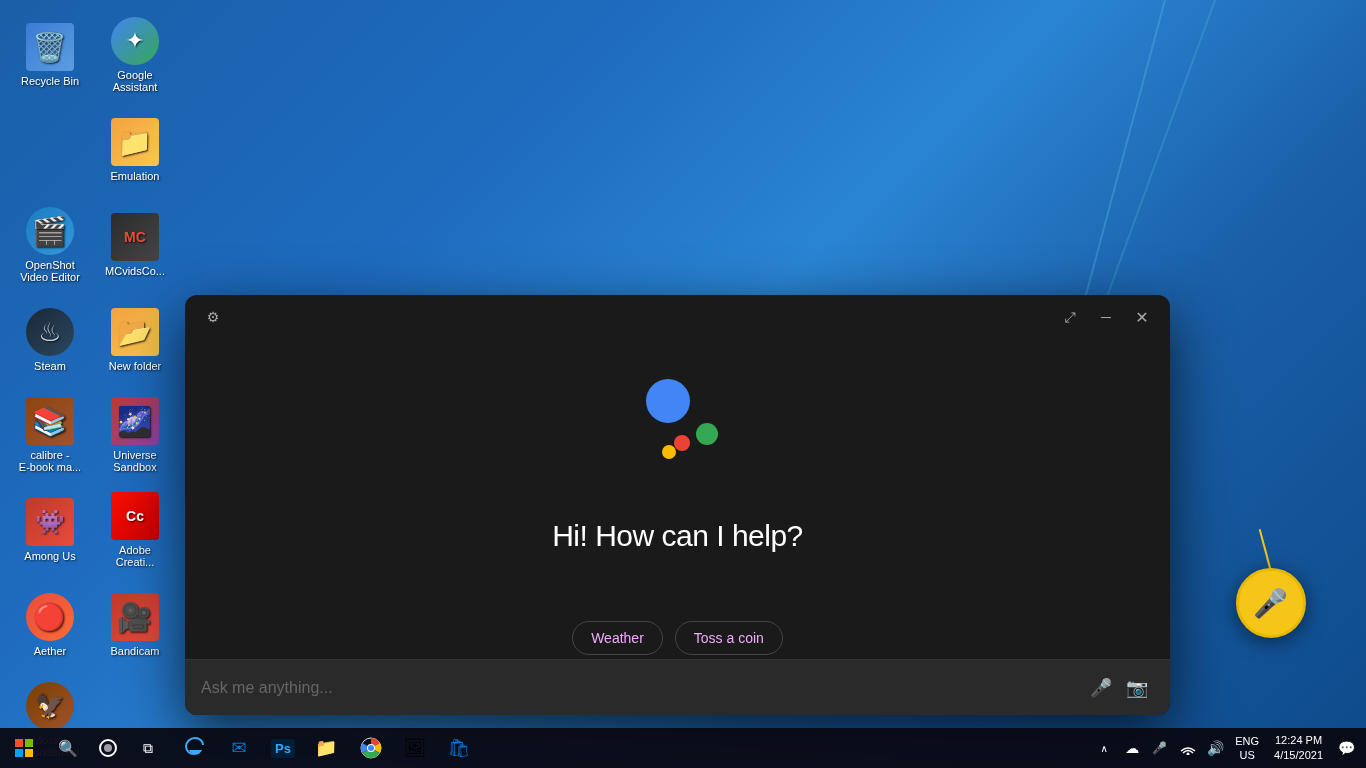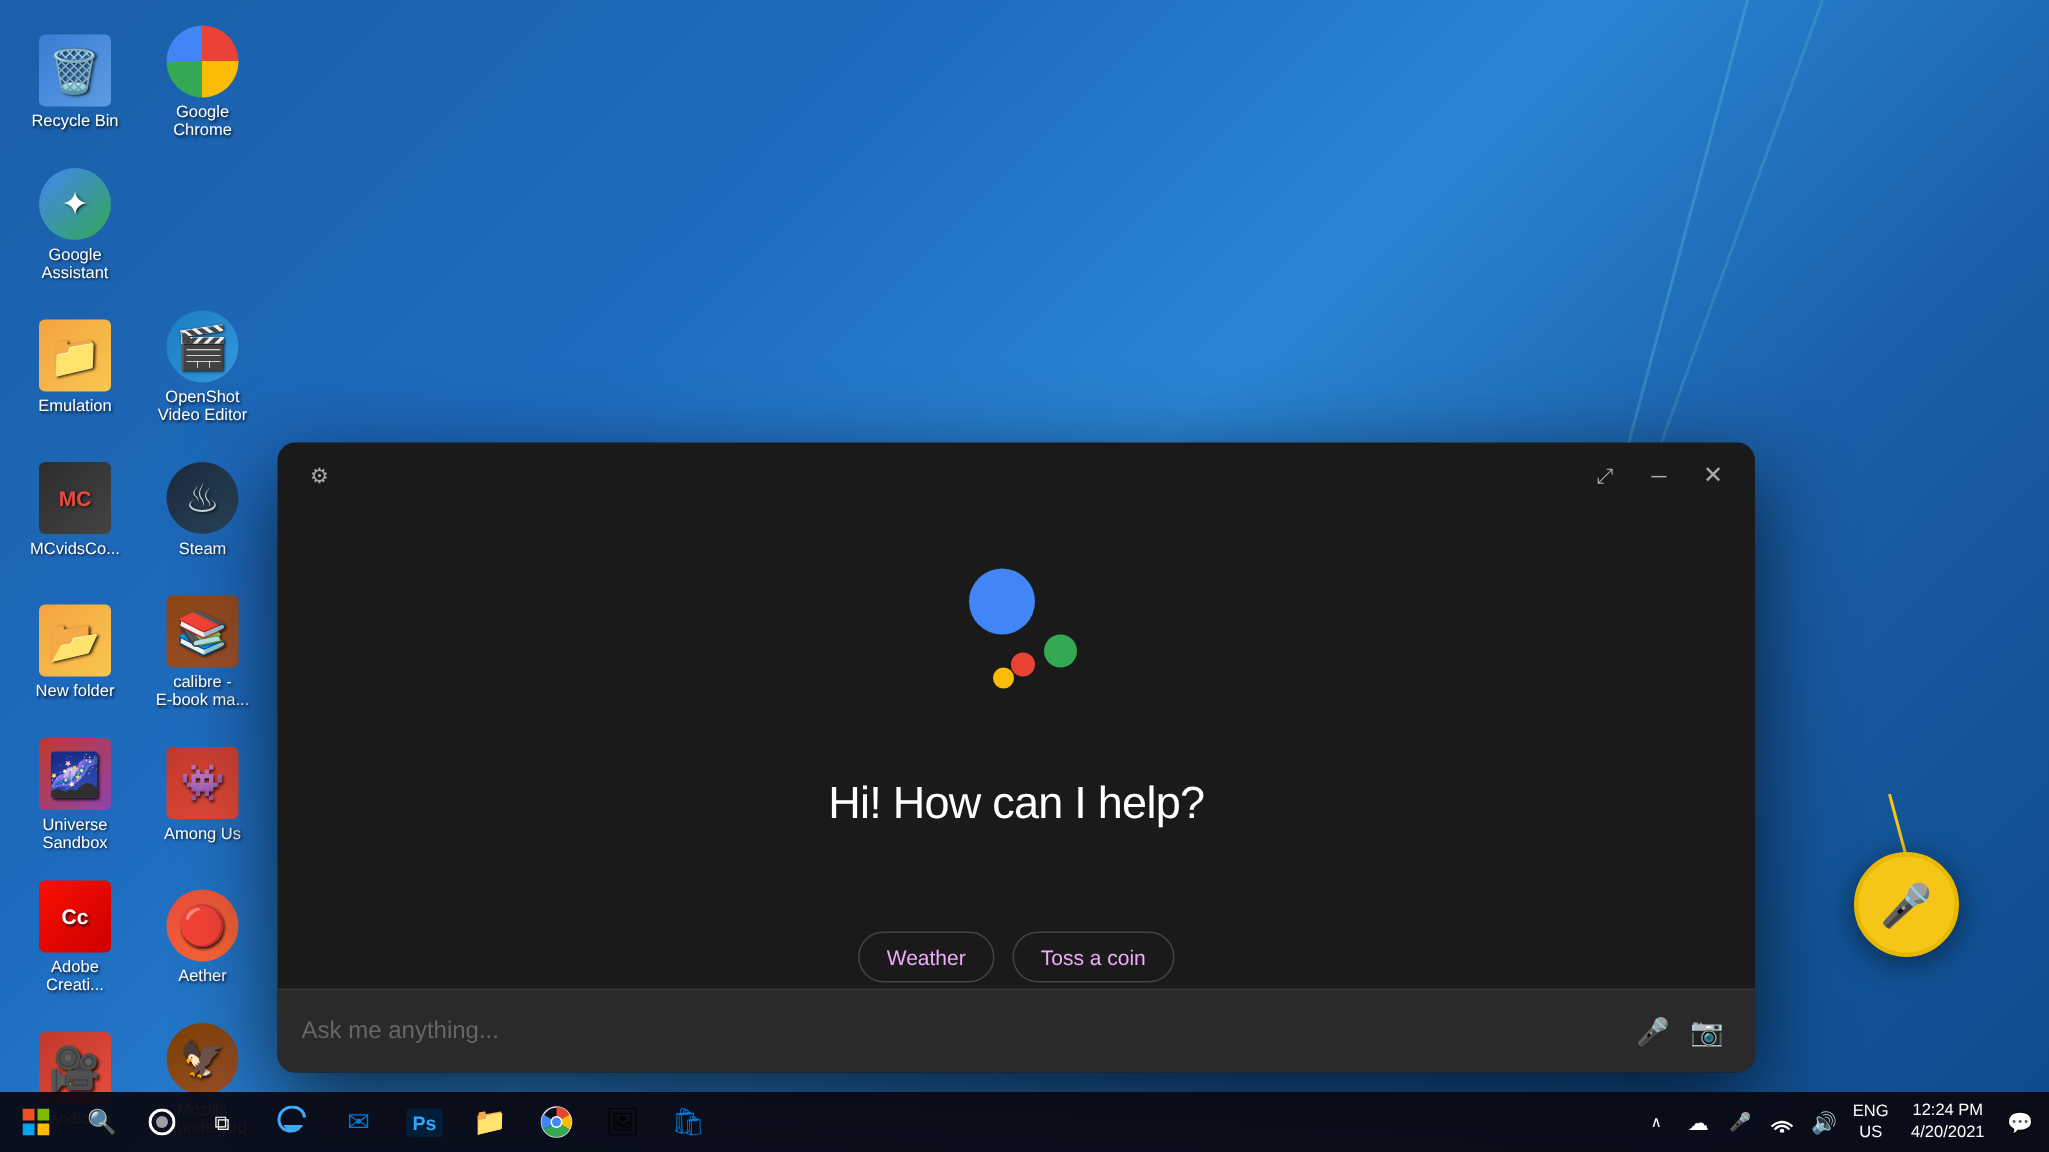--- a/index.html
+++ b/index.html
@@ -427,24 +427,20 @@
 <body>
 
 <div class="desktop">
 
   <div class="desktop-icons">
 
     <div class="desktop-icon">
       <div class="icon-img icon-recycle">🗑️</div>
       <span>Recycle Bin</span>
     </div>
-    <div class="desktop-icon">
-      <div class="icon-img" style="background:conic-gradient(#ea4335 0deg 90deg, #fbbc04 90deg 180deg, #34a853 180deg 270deg, #4285f4 270deg 360deg); border-radius:50%;"></div>
-      <span>Google Chrome</span>
-    </div>
 
     <div class="desktop-icon">
       <div class="icon-img" style="background:linear-gradient(135deg,#4285f4,#34a853); border-radius:50%; font-size:22px; color:white;">✦</div>
       <span>Google<br>Assistant</span>
     </div>
     <div></div>
 
     <div class="desktop-icon">
       <div class="icon-img icon-folder">📁</div>
       <span>Emulation</span>
@@ -623,18 +619,18 @@
           <circle cx="8" cy="13" r="1.5" fill="white"></circle>
         </svg>
       </div>
       <div class="tray-icon" style="font-size:14px;">🔊</div>
       <div class="tray-lang">
         <span>ENG</span>
         <span>US</span>
       </div>
       <div class="tray-clock">
         <span>12:24 PM</span>
-        <span>4/20/2021</span>
+        <span>4/15/2021</span>
       </div>
       <div class="tray-notification">💬</div>
     </div>
   </div>
 </div>
 
 </body></html>

